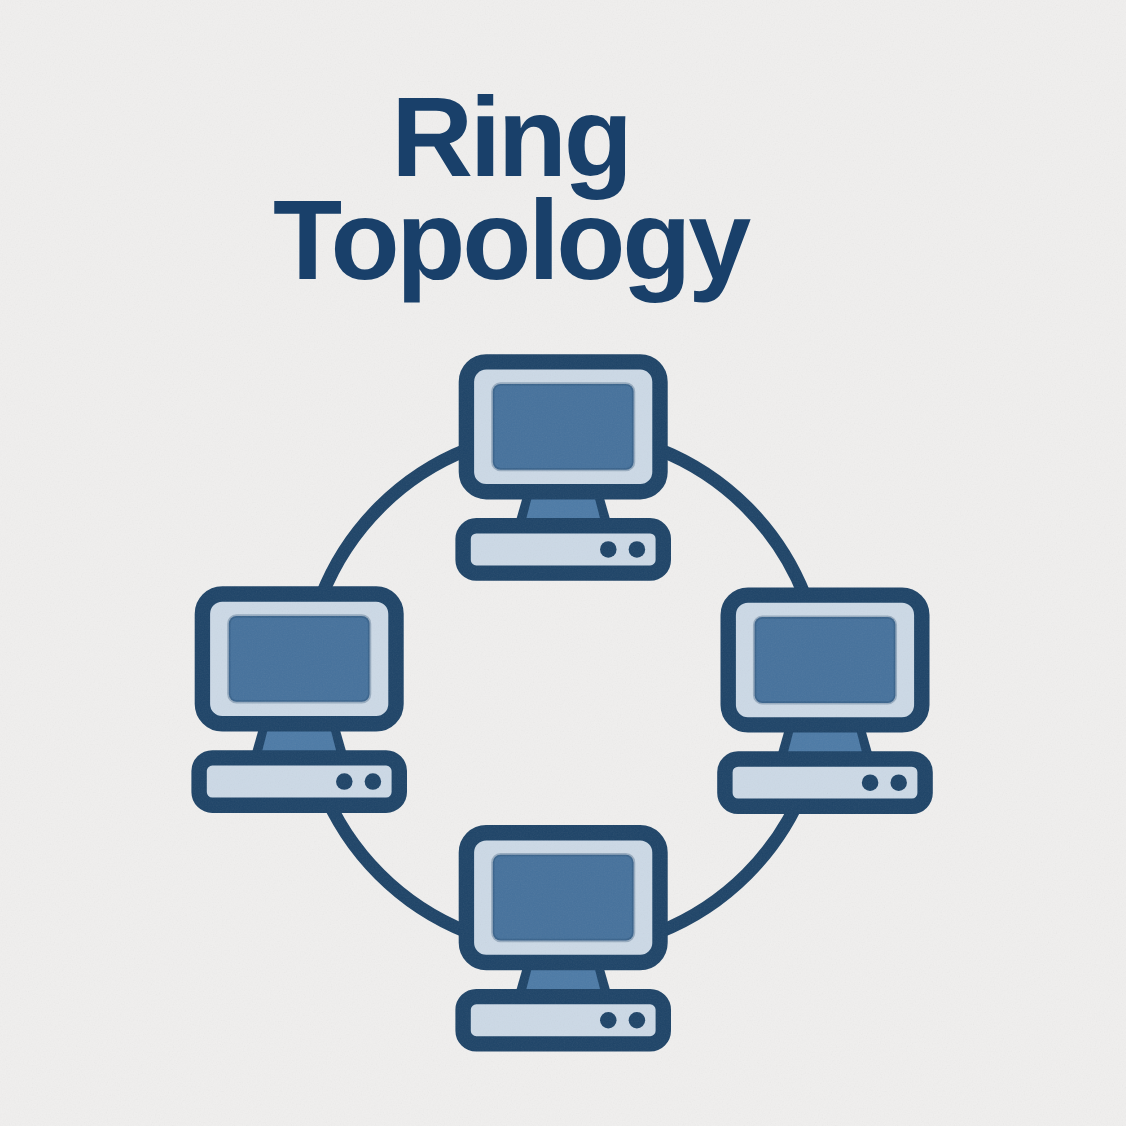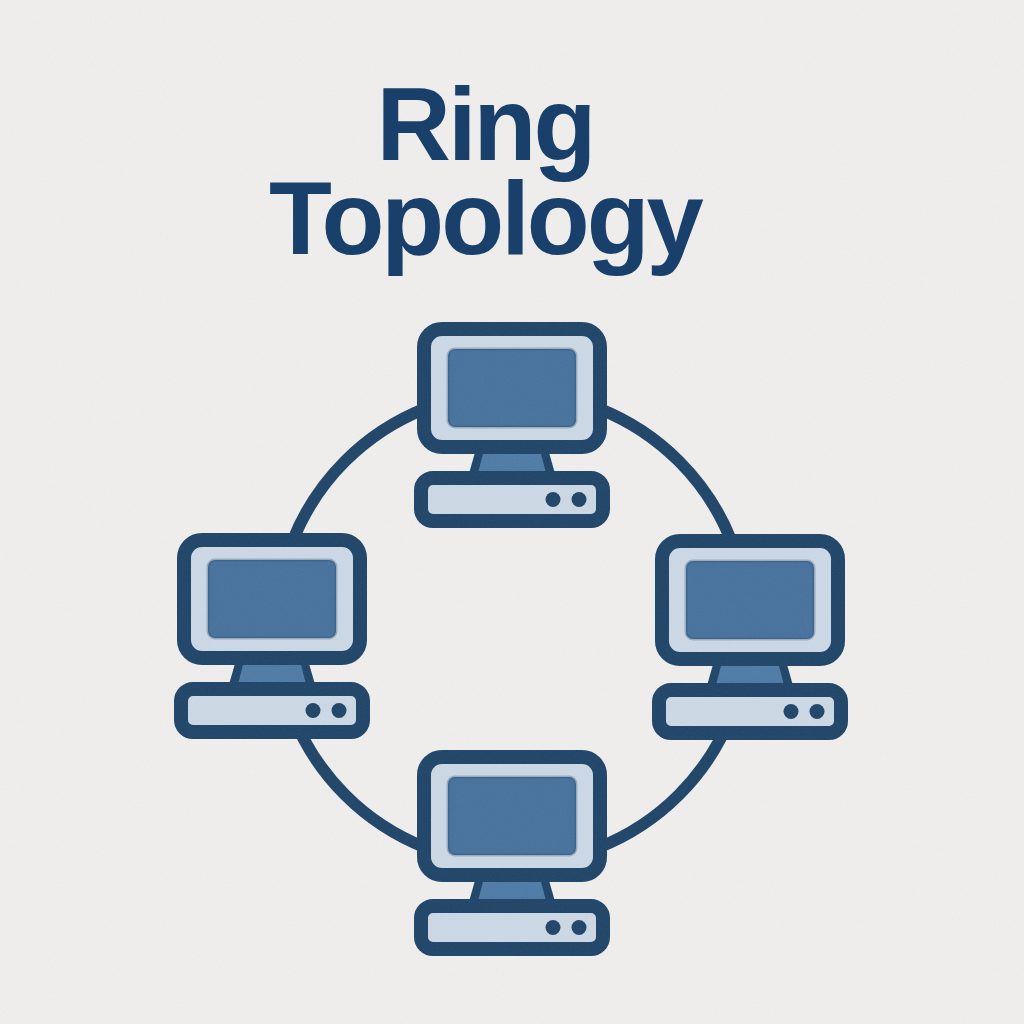--- a/index.html
+++ b/index.html
@@ -6,21 +6,21 @@
     --bg:#f0efee; --ink:#19406a; --outline:#1d4367;
     --screen:#45719c; --stand:#4c7aa6; --panel:#ccd9e6;
   }
   *{margin:0;padding:0;box-sizing:border-box;}
   html,body{width:1024px;height:1024px;overflow:hidden;}
   body{background:var(--bg);font-family:"Liberation Sans",sans-serif;position:relative;}
   .canvas{position:absolute;inset:0;width:1024px;height:1024px;}
   .title{
     position:absolute;top:78px;left:0;width:928px;
     text-align:center;color:var(--ink);
-    font-size:103px;line-height:94px;font-weight:bold;letter-spacing:-3px;margin-left:21px;
+    font-size:103px;line-height:94px;font-weight:bold;letter-spacing:-3px;
   }
   .title span{display:block;}
   .diagram{position:absolute;left:0;top:0;width:1024px;height:1024px;display:block;}
 </style>
 </head>
 <body>
 
 <div class="canvas">
 
   <svg class="diagram" viewBox="0 0 1024 1024" xmlns="http://www.w3.org/2000/svg">

